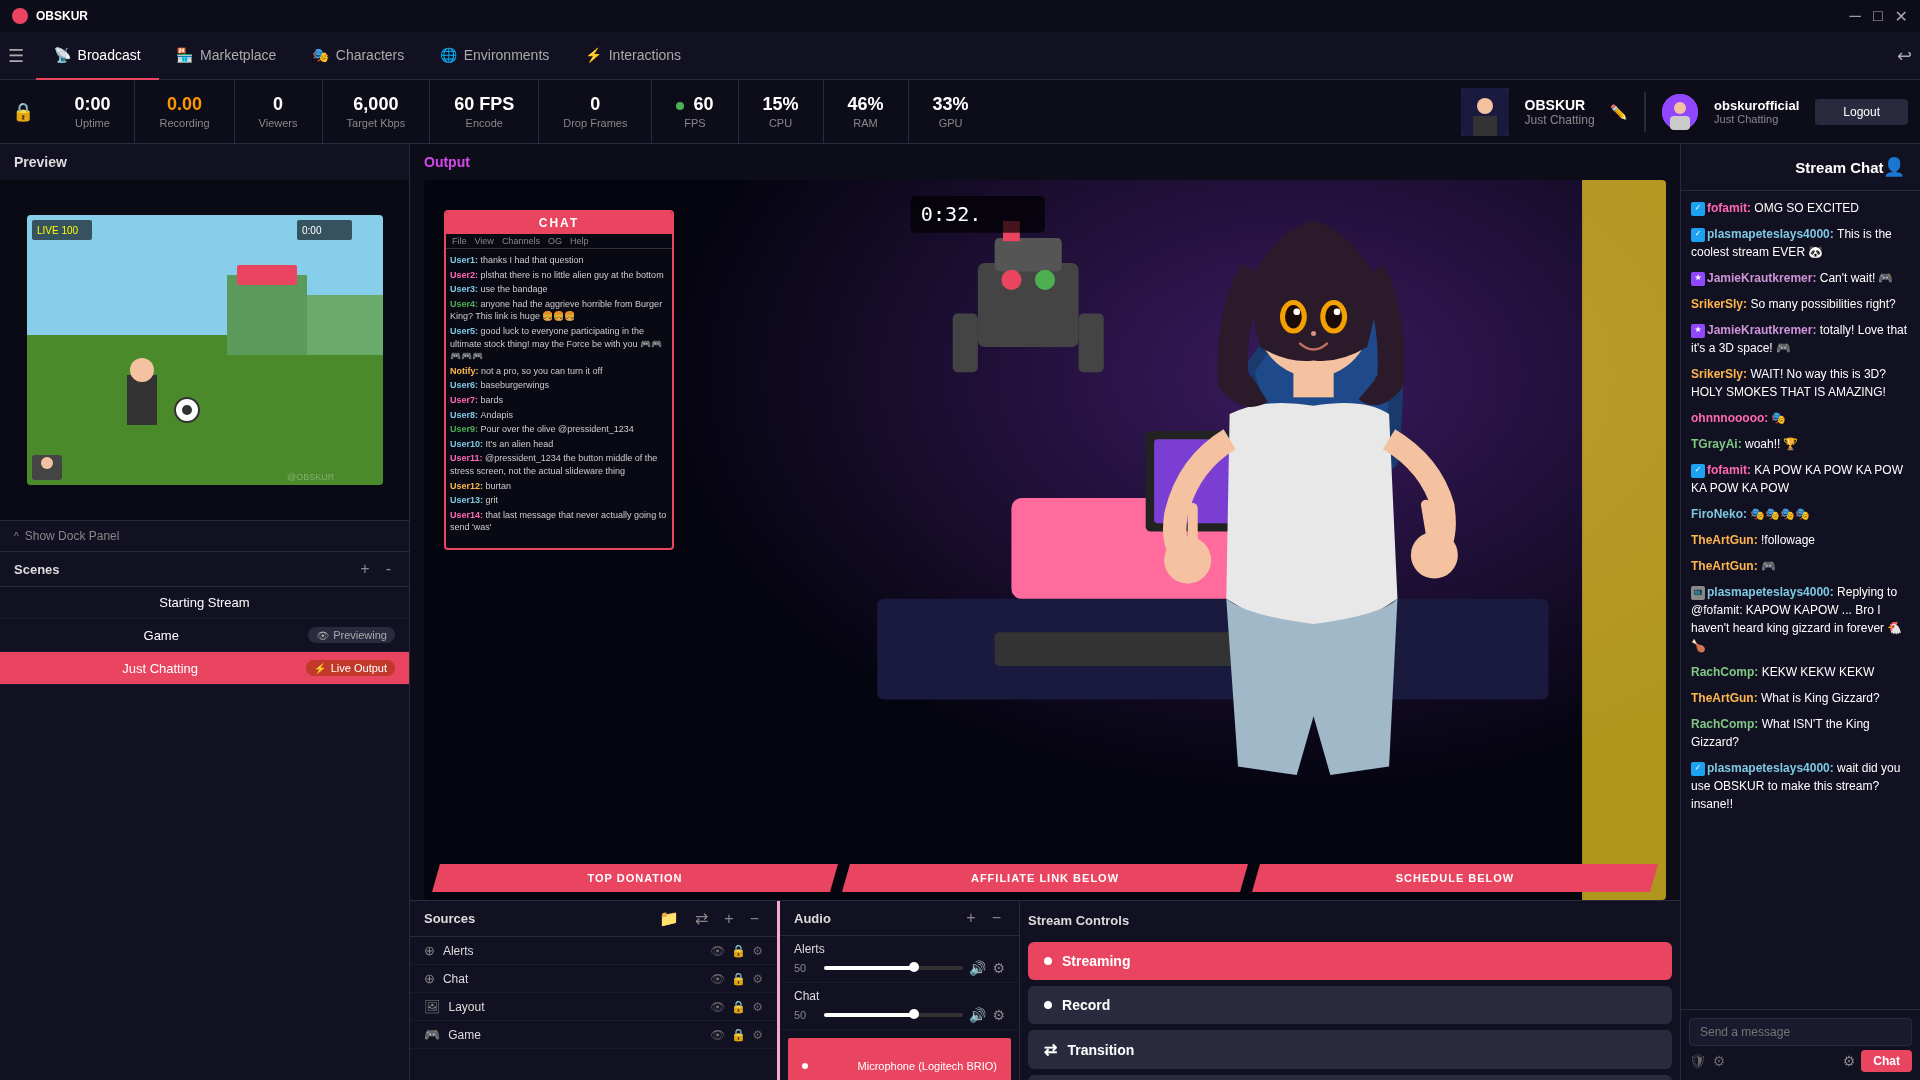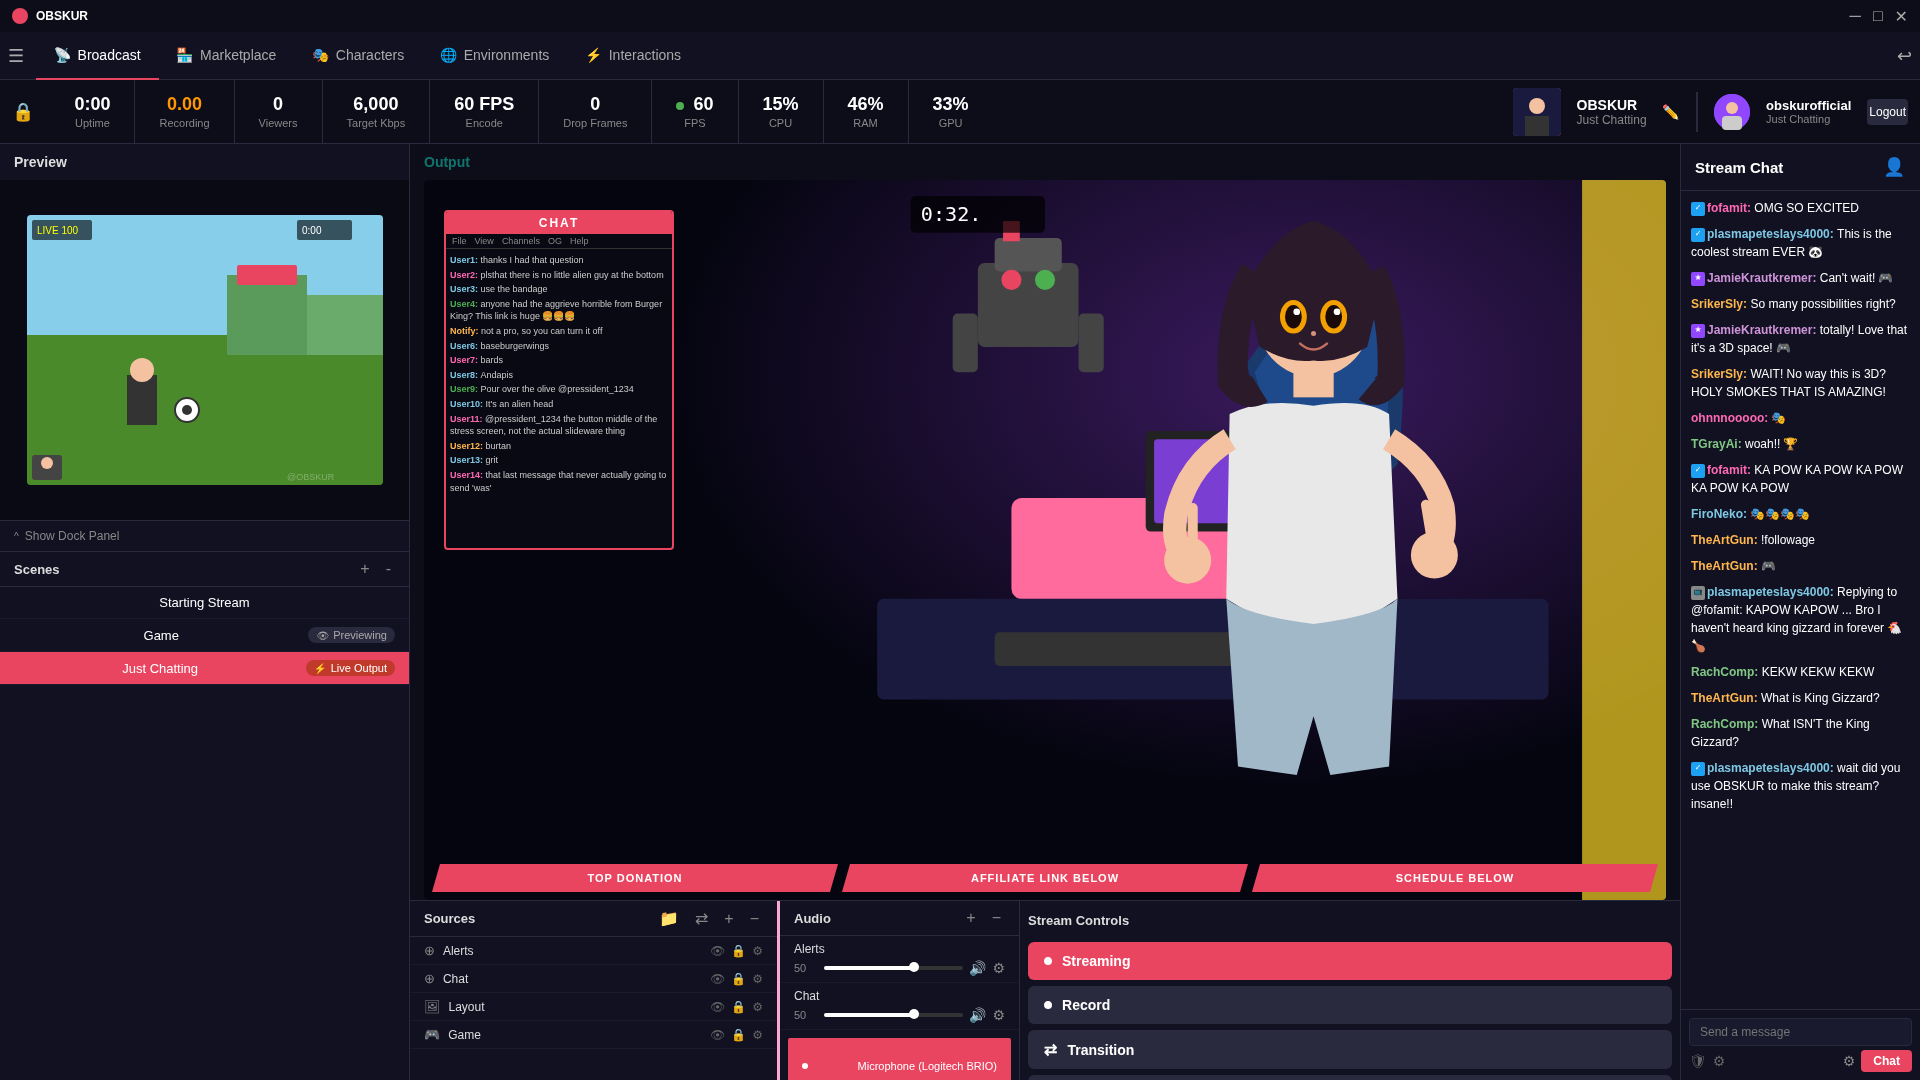--- a/index.html
+++ b/index.html
@@ -93,21 +93,21 @@
     .user-game { font-size: 12px; color: #888; }
     .edit-icon { color: #888; font-size: 14px; cursor: pointer; }
     .twitch-avatar { width: 36px; height: 36px; border-radius: 50%; background: #9147ff; display: flex; align-items: center; justify-content: center; font-size: 14px; }
     .twitch-info { display: flex; flex-direction: column; }
     .twitch-name { font-size: 13px; font-weight: bold; }
     .twitch-game { font-size: 11px; color: #888; }
     .logout-btn {
       background: #2a2a3e;
       border: none;
       color: #fff;
-      padding: 6px 2px;
+      padding: 6px 28px;
       border-radius: 4px;
       cursor: pointer;
       font-size: 12px;
     }
 
     
     .main-content {
       display: flex;
       flex: 1;
       overflow: hidden;
@@ -205,21 +205,21 @@
     .scene-badge.live { background: #c0392b; color: #fff; }
     .badge-icon { font-size: 10px; }
 
     
     .center-panel {
       flex: 1;
       display: flex;
       flex-direction: column;
       background: #0d0d1a;
     }
-    .output-header { padding: 10px 14px; font-size: 14px; font-weight: bold; color: #0f766e; }
+    .output-header { padding: 10px 14px; font-size: 14px; font-weight: bold; color: #d946ef; }
     .output-area {
       flex: 1;
       background: #000;
       position: relative;
       overflow: hidden;
       margin: 0 14px 0 14px;
       border-radius: 4px;
     }
     .output-bg {
       width: 100%;
@@ -387,21 +387,21 @@
       display: flex;
       flex-direction: column;
       flex-shrink: 0;
     }
     .chat-header {
       display: flex;
       align-items: center;
       padding: 12px 14px;
       border-bottom: 1px solid #2a2a3e;
     }
-    .chat-title { font-size: 15px; font-weight: bold; flex: 1; }
+    .chat-title { font-size: 15px; font-weight: bold; flex: 1; text-align: right; }
     .chat-user-icon { color: #888; font-size: 18px; cursor: pointer; }
     .chat-messages {
       flex: 1;
       overflow-y: auto;
       padding: 8px 10px;
       display: flex;
       flex-direction: column;
       gap: 8px;
     }
     .chat-message { font-size: 12px; line-height: 1.5; }
@@ -738,20 +738,21 @@
             <span>View</span>
             <span>Channels</span>
             <span>OG</span>
             <span>Help</span>
           </div>
           <div class="chat-overlay-messages" id="chat-overlay-msgs">
               <div class="chat-msg"><span class="username" style="color:#7ec8e3">User1: </span>thanks I had that question</div>
               <div class="chat-msg"><span class="username" style="color:#ff69b4">User2: </span>plsthat there is no little alien guy at the bottom</div>
               <div class="chat-msg"><span class="username" style="color:#7ec8e3">User3: </span>use the bandage</div>
               <div class="chat-msg"><span class="username" style="color:#4caf50">User4: </span>anyone had the aggrieve horrible from Burger King? This link is huge 🍔🍔🍔</div>
+              <div class="chat-msg"><span class="username" style="color:#7ec8e3">User5: </span>good luck to everyone participating in the ultimate stock thing! may the Force be with you 🎮🎮🎮🎮🎮</div>
               <div class="chat-msg"><span class="username" style="color:#ffb74d">Notify: </span>not a pro, so you can turn it off</div>
               <div class="chat-msg"><span class="username" style="color:#7ec8e3">User6: </span>baseburgerwings</div>
               <div class="chat-msg"><span class="username" style="color:#ff69b4">User7: </span>bards</div>
               <div class="chat-msg"><span class="username" style="color:#7ec8e3">User8: </span>Andapis</div>
               <div class="chat-msg"><span class="username" style="color:#4caf50">User9: </span>Pour over the olive @pressident_1234</div>
               <div class="chat-msg"><span class="username" style="color:#7ec8e3">User10: </span>It's an alien head</div>
               <div class="chat-msg"><span class="username" style="color:#ff69b4">User11: </span>@pressident_1234 the button middle of the stress screen, not the actual slideware thing</div>
               <div class="chat-msg"><span class="username" style="color:#ffb74d">User12: </span>burtan</div>
               <div class="chat-msg"><span class="username" style="color:#7ec8e3">User13: </span>grit</div>
               <div class="chat-msg"><span class="username" style="color:#ff69b4">User14: </span>that last message that never actually going to send 'was'</div>

